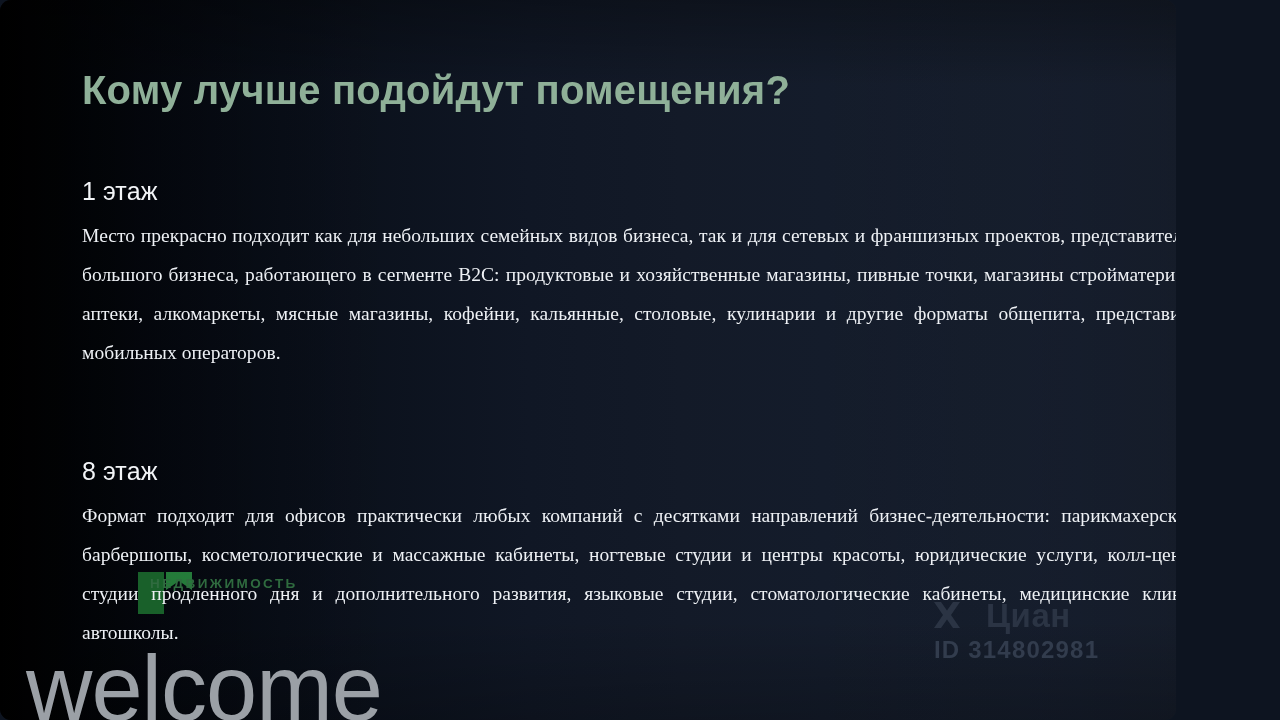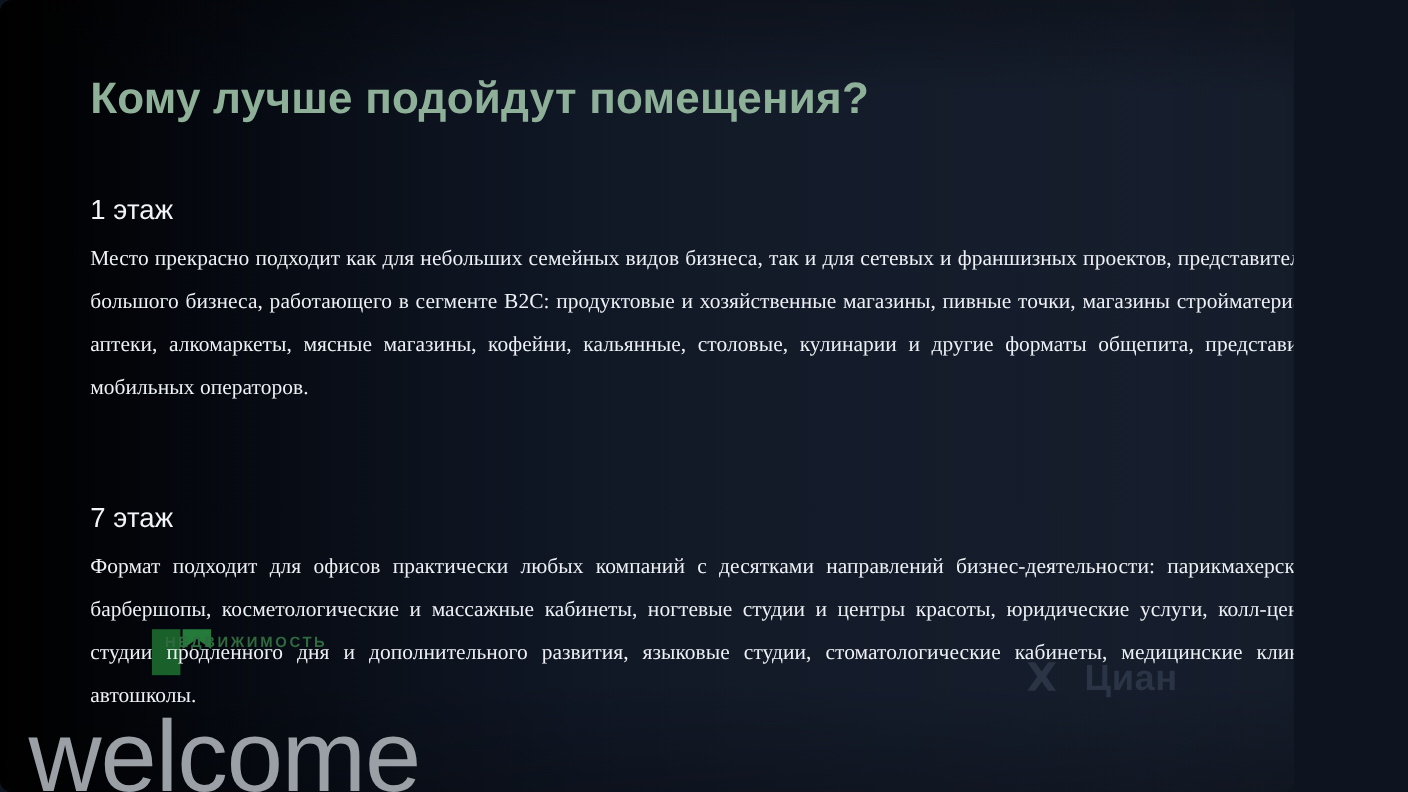--- a/index.html
+++ b/index.html
@@ -198,21 +198,21 @@
   <div class="content">
 
     <h1 class="slide-title">Кому лучше подойдут помещения?</h1>
 
     <div class="section section-one">
       <h2 class="section-heading">1 этаж</h2>
       <p class="section-body">Место прекрасно подходит как для небольших семейных видов бизнеса, так и для сетевых и франшизных проектов, представительств большого бизнеса, работающего в сегменте B2C: продуктовые и хозяйственные магазины, пивные точки, магазины стройматериалов, аптеки, алкомаркеты, мясные магазины, кофейни, кальянные, столовые, кулинарии и другие форматы общепита, представители мобильных операторов.</p>
     </div>
 
     <div class="section section-two">
-      <h2 class="section-heading">7 этаж</h2>
+      <h2 class="section-heading">8 этаж</h2>
       <p class="section-body">Формат подходит для офисов практически любых компаний с десятками направлений бизнес-деятельности: парикмахерские и барбершопы, косметологические и массажные кабинеты, ногтевые студии и центры красоты, юридические услуги, колл-центры, студии продленного дня и дополнительного развития, языковые студии, стоматологические кабинеты, медицинские клиники, автошколы.</p>
     </div>
 
   </div>
 
   <div class="wm-nedvizh">
     <span class="mark">
       <svg viewBox="0 0 54 46" width="54" height="46" aria-hidden="true">
         <rect x="0" y="4" width="26" height="42" fill="#1f7a33" opacity="0.92"></rect>
         <path d="M28 4 L54 4 L54 22 L41 13 L28 22 Z" fill="#2f9d47" opacity="0.9"></path>
@@ -223,17 +223,18 @@
 
   <div class="wm-cian">
     <div class="cian-row">
       <span class="cian-mark">
         <svg viewBox="0 0 34 34" width="34" height="34" aria-hidden="true">
           <path d="M4 30 L13 17 L4 4 L11 4 L17 12.5 L23 4 L30 4 L21 17 L30 30 L23 30 L17 21.5 L11 30 Z" fill="#2b3444"></path>
         </svg>
       </span>
       <span class="cian-word">Циан</span>
     </div>
+    <div class="cian-id">ID 314802981</div>
   </div>
 
   <div class="wm-welcome">welcome</div>
 
 </div>
 
 </body></html>

